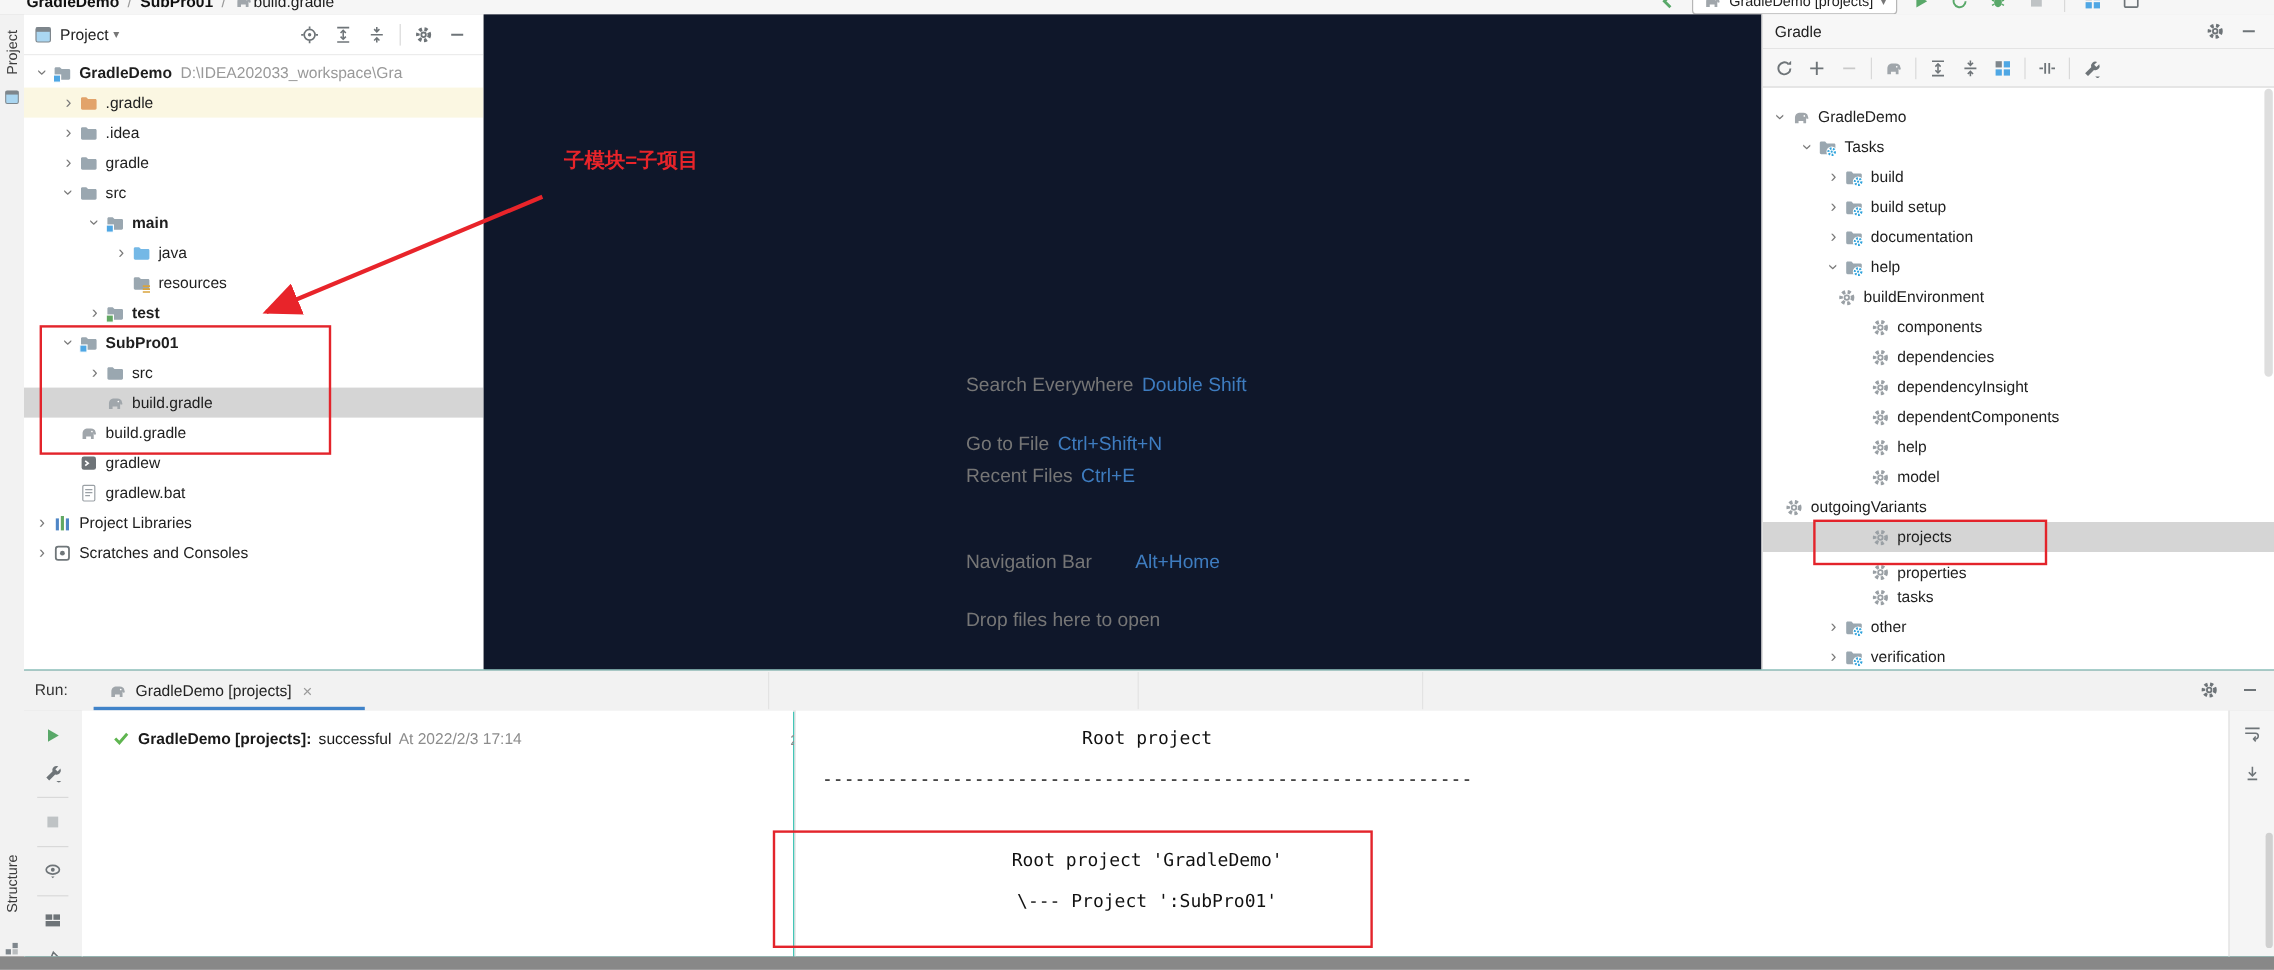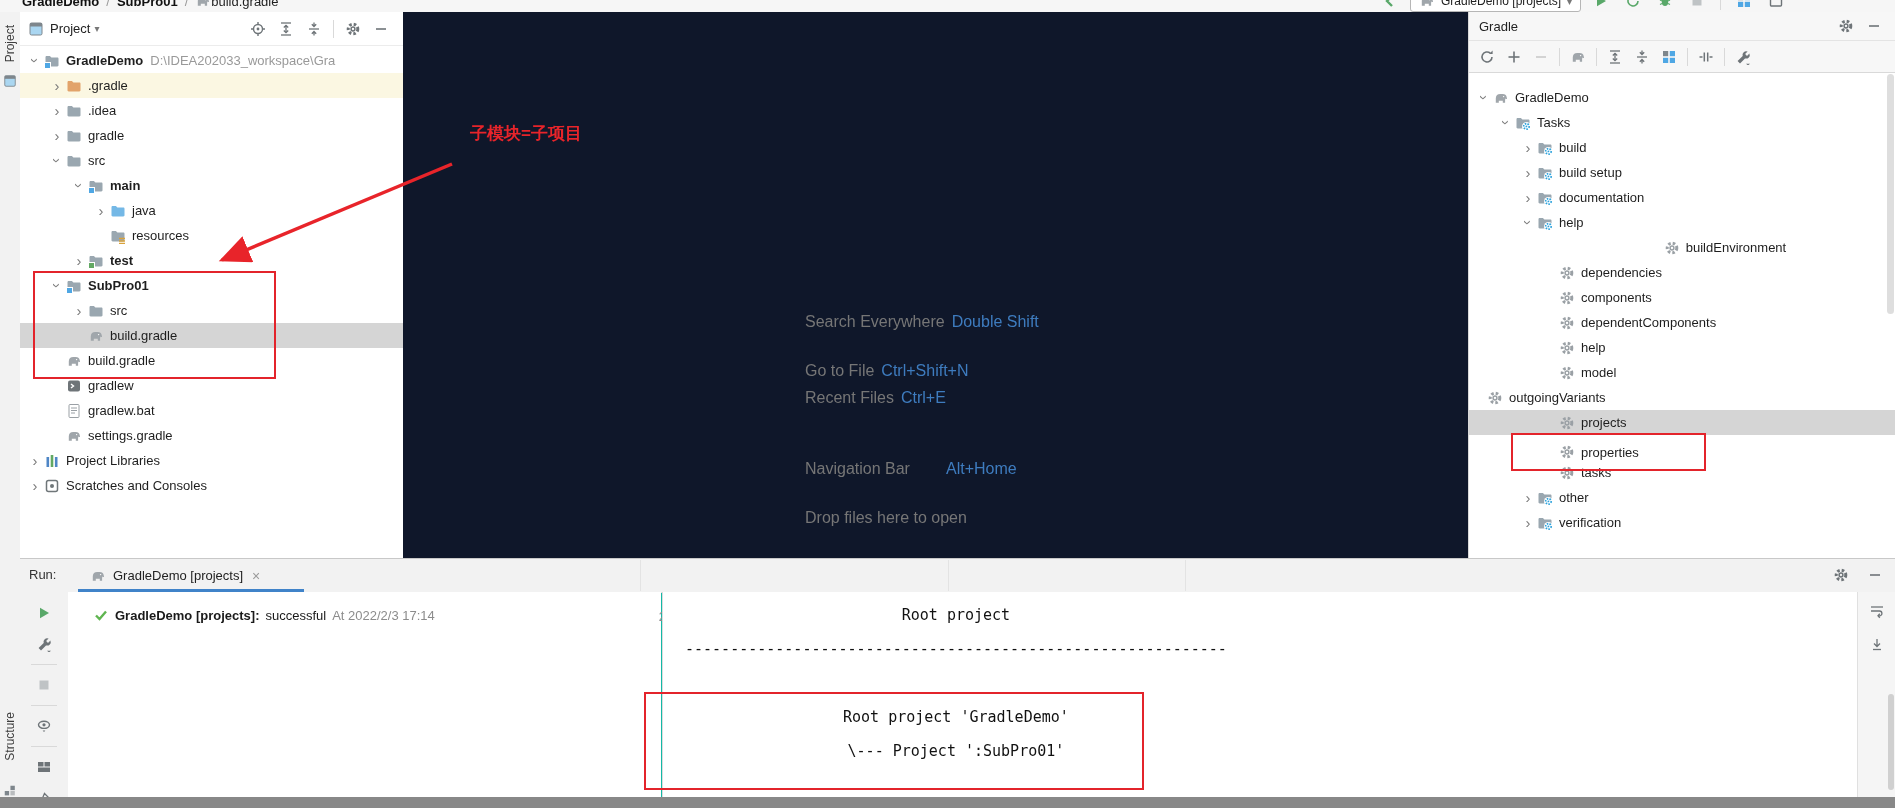--- a/index.html
+++ b/index.html
@@ -391,30 +391,20 @@
               <rect x="3" y="1.5" width="10" height="13" rx="1" fill="#fff" stroke="#9aa0a5"></rect>
               <g stroke="#9aa0a5">
                 <line x1="5" y1="5" x2="11" y2="5"></line>
                 <line x1="5" y1="7.5" x2="11" y2="7.5"></line>
                 <line x1="5" y1="10" x2="9" y2="10"></line>
               </g>
             </svg>
           </span>
           <span class="lab">gradlew.bat</span>
         </div>
-        <div class="row" style="padding-left: 28px;">
-          <span class="chev"></span>
-          <span class="ic">
-            <svg width="16" height="16" viewBox="0 0 16 16">
-              <path fill="#a0a6ab" d="M2.8 12.8V8.2C2.8 5.6 4.6 4 7.2 4h2.6c2.2 0 3.4 1.1 3.7 2.6l.6 2.2-1.5.4-.5-1.2v4.8h-2.3v-2h-4v2z"></path>
-              <circle cx="10.6" cy="6.6" r=".7" fill="#fff"></circle>
-            </svg>
-          </span>
-          <span class="lab">settings.gradle</span>
-        </div>
         <div class="row" style="padding-left: 6px;">
           <span class="chev">›</span>
           <span class="ic">
             <svg width="16" height="16" viewBox="0 0 16 16">
               <rect x="2.5" y="4" width="2.6" height="10" fill="#4f86c6"></rect>
               <rect x="6.7" y="2" width="2.6" height="12" fill="#62a863"></rect>
               <rect x="10.9" y="4" width="2.6" height="10" fill="#4f86c6"></rect>
             </svg>
           </span>
           <span class="lab">Project Libraries</span>
@@ -612,49 +602,59 @@
           <span class="ic">
             <svg width="16" height="16" viewBox="0 0 16 16">
               <path fill="#9aa7b0" d="M1.5 4.2c0-.7.5-1.2 1.2-1.2h3.2l1.5 1.6h6c.7 0 1.1.5 1.1 1.1v6.6c0 .7-.5 1.2-1.2 1.2H2.7c-.7 0-1.2-.5-1.2-1.2z"></path>
               <circle cx="11.4" cy="11.4" r="4.4" fill="#fff"></circle>
               <circle cx="11.4" cy="11.4" r="2.7" fill="none" stroke="#2fa3dc" stroke-width="1.8" stroke-dasharray="1.5 1.2"></circle>
               <circle cx="11.4" cy="11.4" r="0.9" fill="#2fa3dc"></circle>
             </svg>
           </span>
           <span class="lab">help</span>
         </div>
-        <div class="row" style="padding-left: 67px; justify-content: center;">
+        <div class="row" style="padding-left: 44px;">
           <span class="chev"></span>
           <span class="ic">
             <svg width="16" height="16" viewBox="0 0 16 16">
               <circle cx="8" cy="8" r="4.8" fill="none" stroke="#9aa0a5" stroke-width="3" stroke-dasharray="2.5 2.05"></circle>
               <circle cx="8" cy="8" r="1.9" fill="none" stroke="#9aa0a5" stroke-width="1.5"></circle>
             </svg>
           </span>
           <span class="lab">buildEnvironment</span>
         </div>
         <div class="row" style="padding-left: 72px;">
           <span class="chev"></span>
           <span class="ic">
             <svg width="16" height="16" viewBox="0 0 16 16">
               <circle cx="8" cy="8" r="4.8" fill="none" stroke="#9aa0a5" stroke-width="3" stroke-dasharray="2.5 2.05"></circle>
               <circle cx="8" cy="8" r="1.9" fill="none" stroke="#9aa0a5" stroke-width="1.5"></circle>
             </svg>
           </span>
+          <span class="lab">components</span>
+        </div>
+        <div class="row" style="padding-left: 72px;">
+          <span class="chev"></span>
+          <span class="ic">
+            <svg width="16" height="16" viewBox="0 0 16 16">
+              <circle cx="8" cy="8" r="4.8" fill="none" stroke="#9aa0a5" stroke-width="3" stroke-dasharray="2.5 2.05"></circle>
+              <circle cx="8" cy="8" r="1.9" fill="none" stroke="#9aa0a5" stroke-width="1.5"></circle>
+            </svg>
+          </span>
           <span class="lab">dependencies</span>
         </div>
         <div class="row" style="padding-left: 72px;">
           <span class="chev"></span>
           <span class="ic">
             <svg width="16" height="16" viewBox="0 0 16 16">
               <circle cx="8" cy="8" r="4.8" fill="none" stroke="#9aa0a5" stroke-width="3" stroke-dasharray="2.5 2.05"></circle>
               <circle cx="8" cy="8" r="1.9" fill="none" stroke="#9aa0a5" stroke-width="1.5"></circle>
             </svg>
           </span>
-          <span class="lab">components</span>
+          <span class="lab">dependencyInsight</span>
         </div>
         <div class="row" style="padding-left: 72px;">
           <span class="chev"></span>
           <span class="ic">
             <svg width="16" height="16" viewBox="0 0 16 16">
               <circle cx="8" cy="8" r="4.8" fill="none" stroke="#9aa0a5" stroke-width="3" stroke-dasharray="2.5 2.05"></circle>
               <circle cx="8" cy="8" r="1.9" fill="none" stroke="#9aa0a5" stroke-width="1.5"></circle>
             </svg>
           </span>
           <span class="lab">dependentComponents</span>

